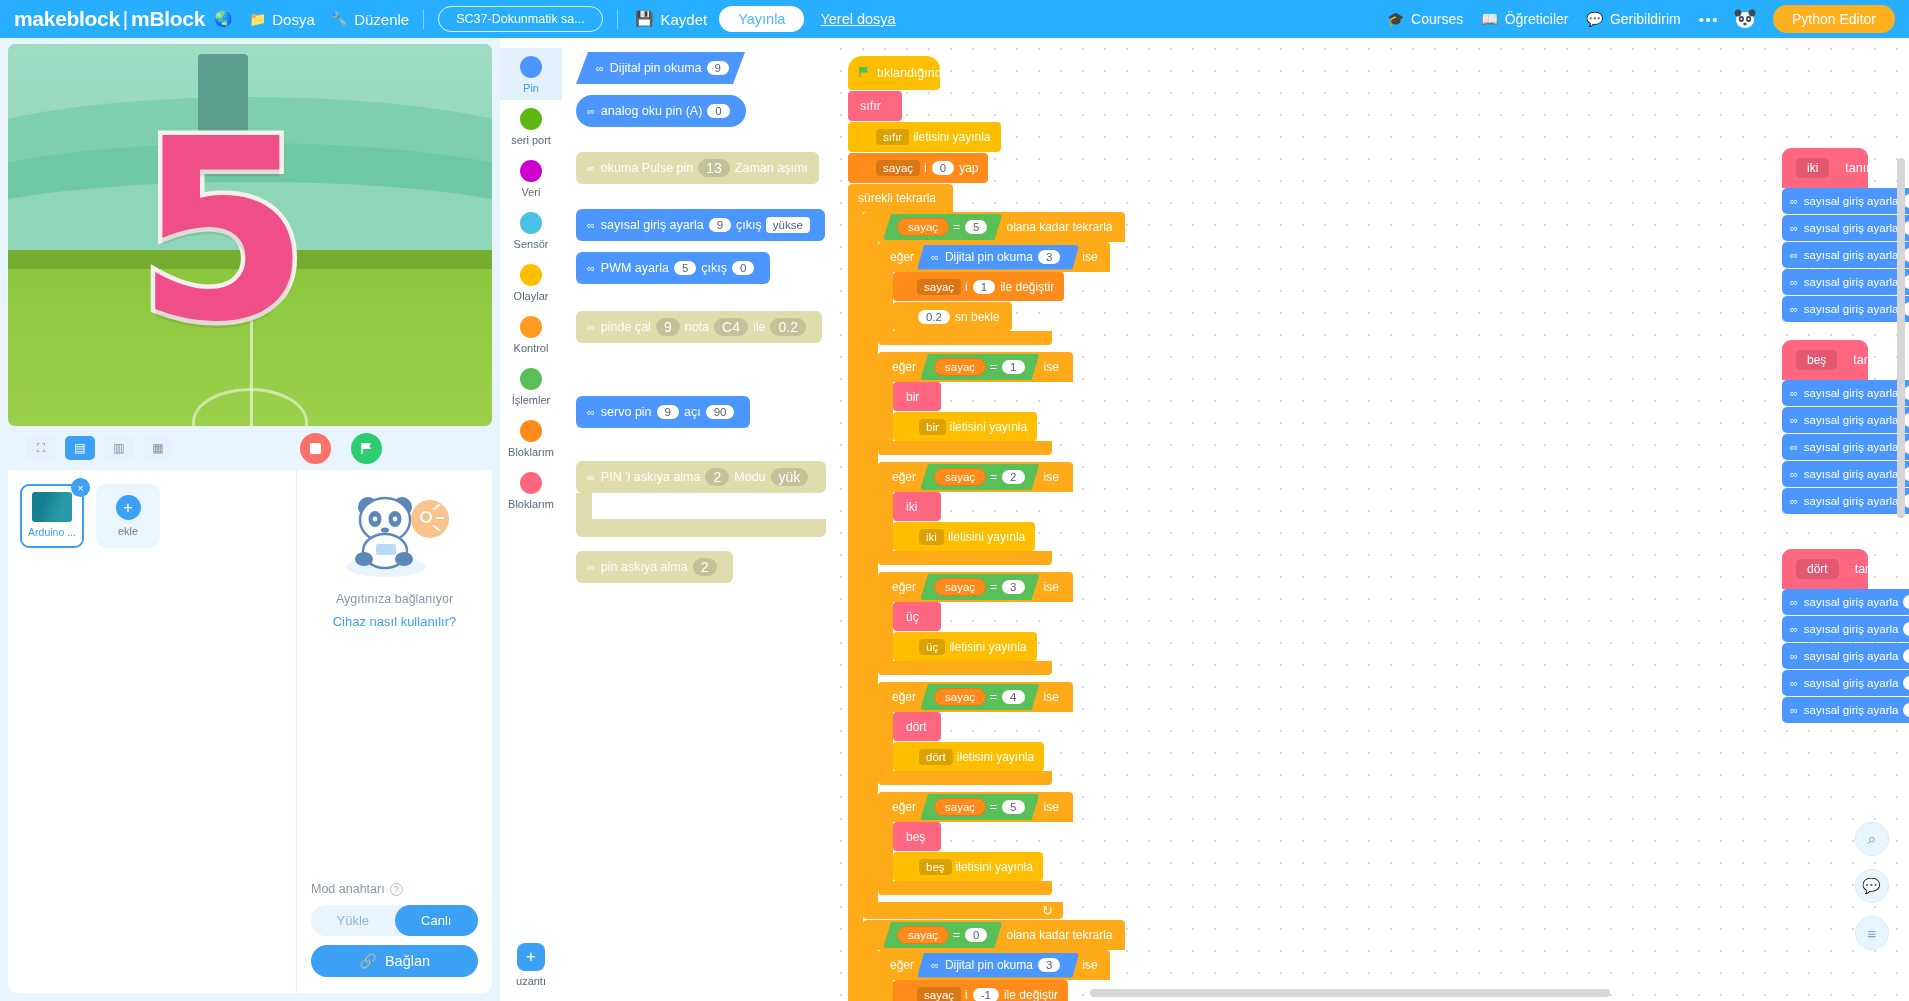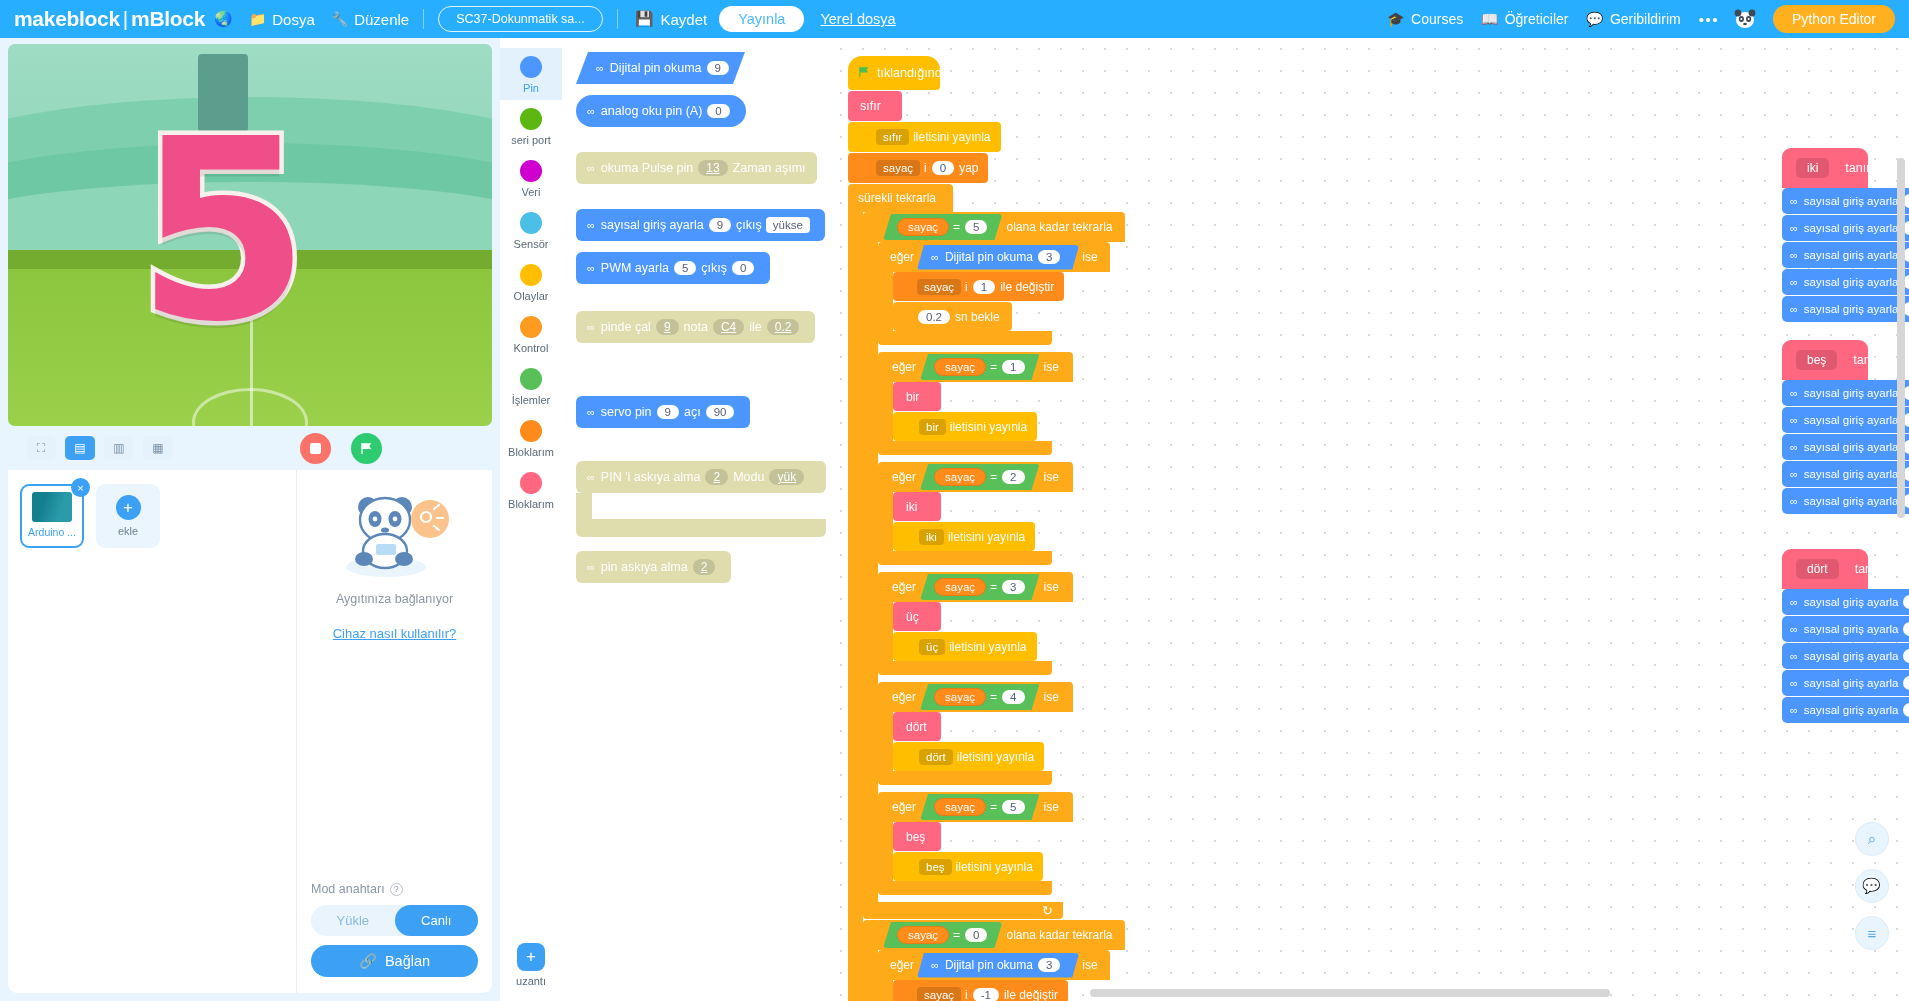--- a/index.html
+++ b/index.html
@@ -128,21 +128,21 @@
     width:64px;height:64px;border-radius:9px;background:#eaf5fd;
     display:flex;flex-direction:column;align-items:center;justify-content:center;gap:5px;cursor:pointer;
   }
   .plusc{width:25px;height:25px;border-radius:50%;background:#3ca0f5;color:#fff;
          display:flex;align-items:center;justify-content:center;font-size:17px;}
   .addlbl{font-size:11px;color:#6f8190;}
 
   #conncol{width:196px;border-left:1px solid #e4eef6;padding:16px 14px;display:flex;flex-direction:column;}
   .panda{width:100%;height:98px;display:flex;align-items:center;justify-content:center;}
   .conn-txt{text-align:center;font-size:12.5px;color:#8a98a5;margin-top:8px;}
-  .conn-link{text-align:center;font-size:13px;color:#3ca0f5;margin-top:20px;text-decoration:underline;cursor:pointer;}
+  .conn-link{text-align:center;font-size:13px;color:#3ca0f5;margin-top:8px;cursor:pointer;}
   .modelbl{font-size:12.5px;color:#8a98a5;display:flex;align-items:center;gap:5px;margin-top:auto;}
   .qmark{width:13px;height:13px;border:1px solid #b5c2cd;border-radius:50%;font-size:9px;
          display:flex;align-items:center;justify-content:center;color:#9aa8b4;}
   .modesw{display:flex;background:#e9f4fd;border-radius:16px;margin-top:9px;height:31px;text-align:center;}
   .modesw div{flex:1;display:flex;align-items:center;justify-content:center;font-size:13px;
               border-radius:16px;color:#8ab8dd;cursor:pointer;}
   .modesw div.on{background:#3ca0f5;color:#fff;}
   .connbtn{margin-top:9px;height:32px;border-radius:17px;background:#3ca0f5;color:#fff;
            display:flex;align-items:center;justify-content:center;gap:8px;font-size:14.5px;cursor:pointer;}
 
@@ -168,21 +168,21 @@
   }
   
   #ws{flex:1;background:#fff;position:relative;overflow:hidden;
       background-image:radial-gradient(#d9d9d9 1px, transparent 1px);
       background-size:22px 22px;}
   #wstabs{position:absolute;right:0;top:0;height:38px;display:flex;z-index:30;}
   .wstab{padding:0 34px;display:flex;align-items:center;font-size:15px;cursor:pointer;}
   .wstab.on{background:#d9e9f7;color:#4a5967;border-radius:0 0 0 8px;}
   .wstab.off{background:#fff;color:#4a5967;}
   .num{background:#fff;color:#575e75;border-radius:12px;padding:1px 8px;margin:0 5px;font-size:11.5px;min-width:18px;text-align:center;}
-  .numd{background:rgba(0,0,0,.12);border-radius:12px;padding:1px 8px;margin:0 5px;color:#fff;font-size:12px;text-decoration:underline;}
+  .numd{background:rgba(0,0,0,.12);border-radius:12px;padding:1px 8px;margin:0 5px;color:#fff;font-size:14px;}
   .drop{background:rgba(0,0,0,.15);border-radius:4px;padding:2px 7px;margin:0 4px;font-size:11.5px;color:#fff;}
   .dropw{background:#fff;border-radius:4px;padding:2px 7px;margin:0 4px;font-size:11.5px;color:#575e75;}
   .ovalv{background:#ff8c1a;border-radius:12px;padding:2px 10px;margin:0 4px;font-size:11.5px;color:#fff;
          border:1px solid rgba(0,0,0,.1);}
   .ardu{margin-right:6px;font-size:11px;opacity:.95;}
   .hexg{background:#59c059;border-radius:4px;padding:0 10px;height:26px;display:flex;align-items:center;margin:0 4px;
         clip-path:polygon(8px 0,100% 0,calc(100% - 8px) 100%,0 100%);}
   .boolblue{background:#4c97ff;border-radius:4px;padding:0 10px;height:25px;display:flex;align-items:center;margin:0 3px;}
 
   

